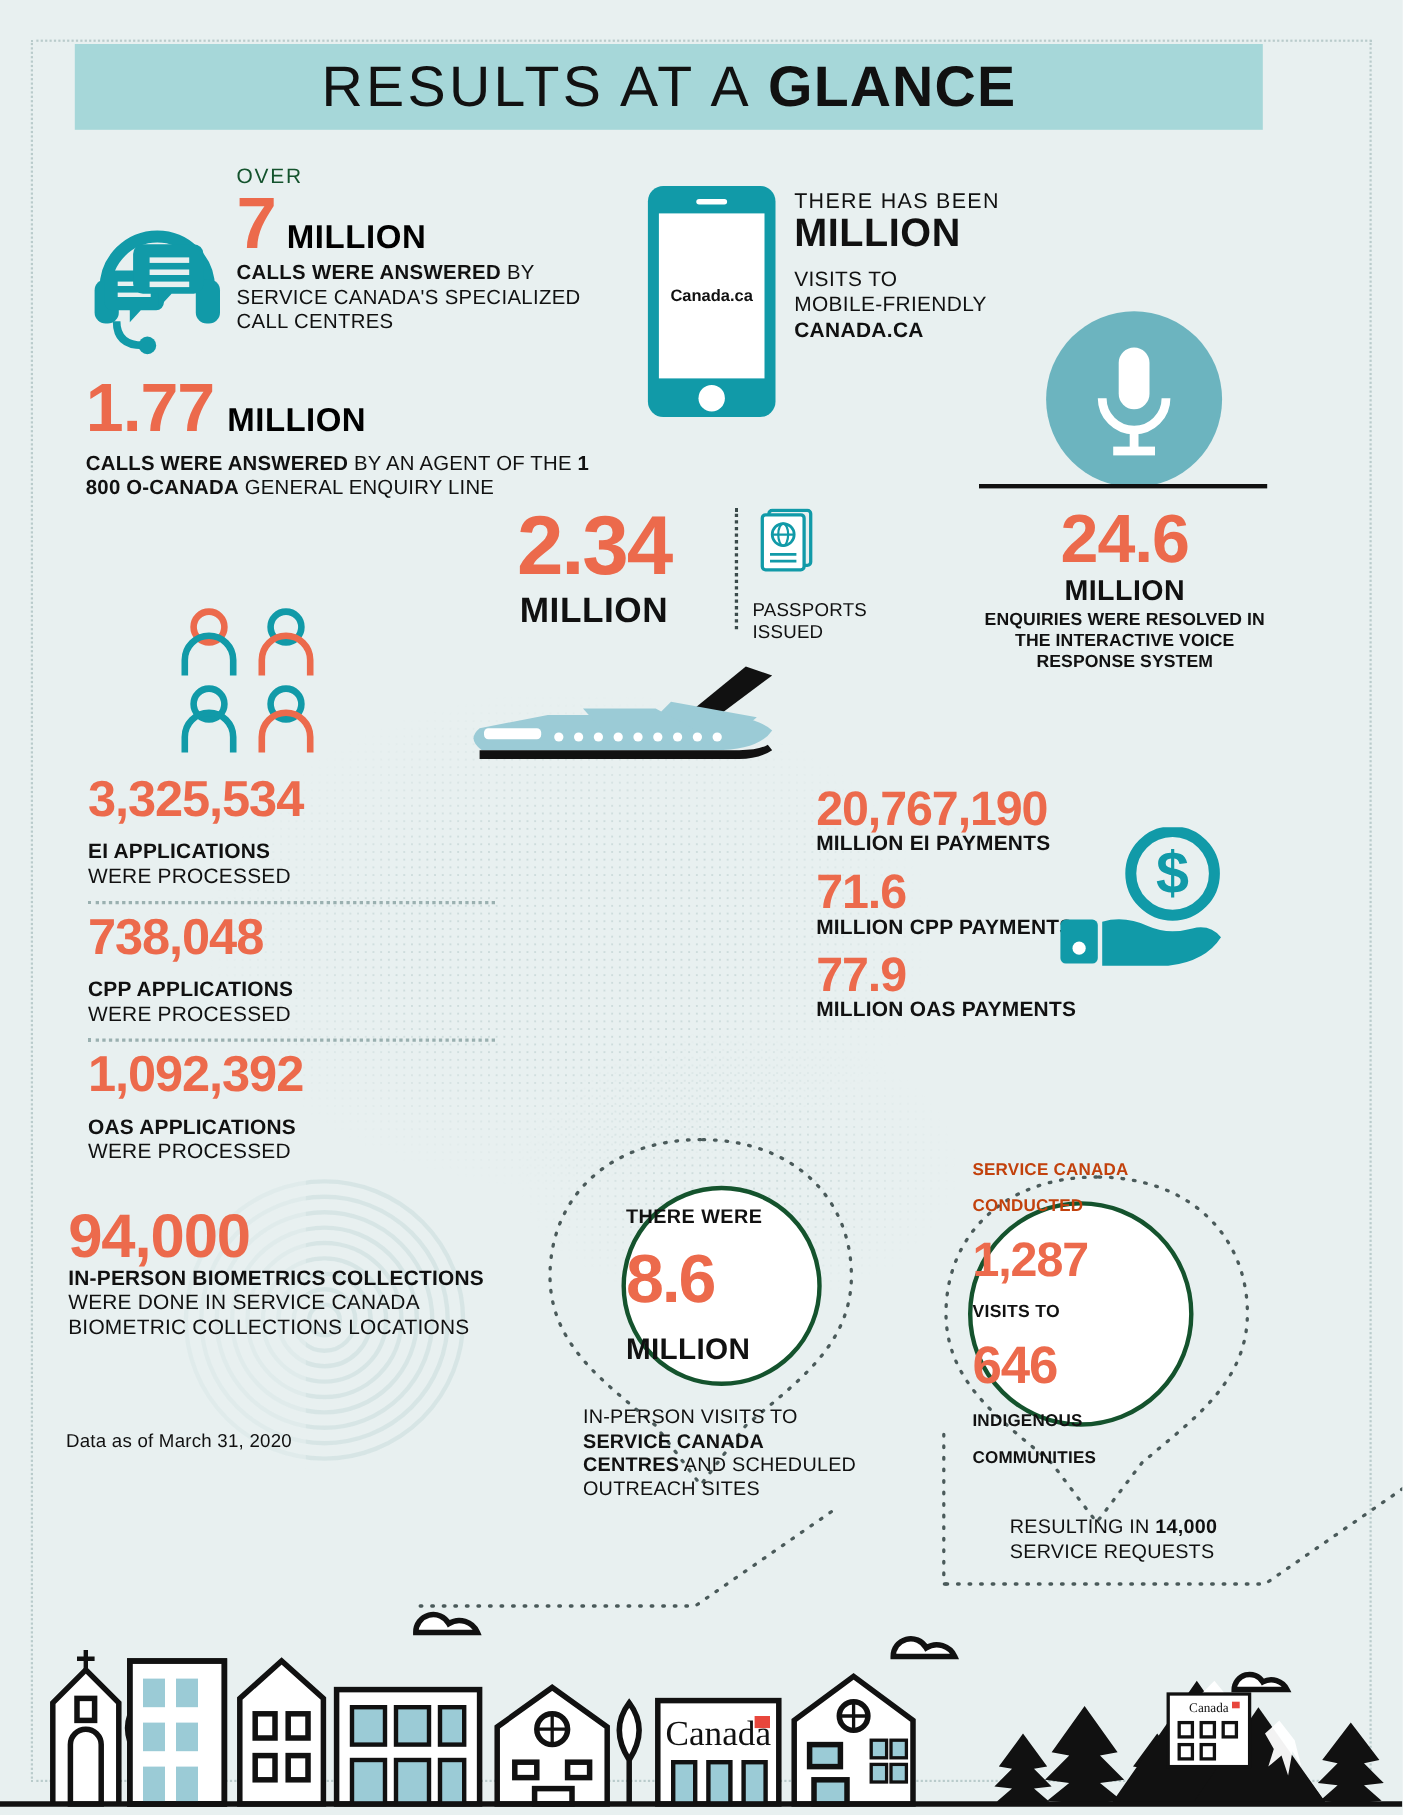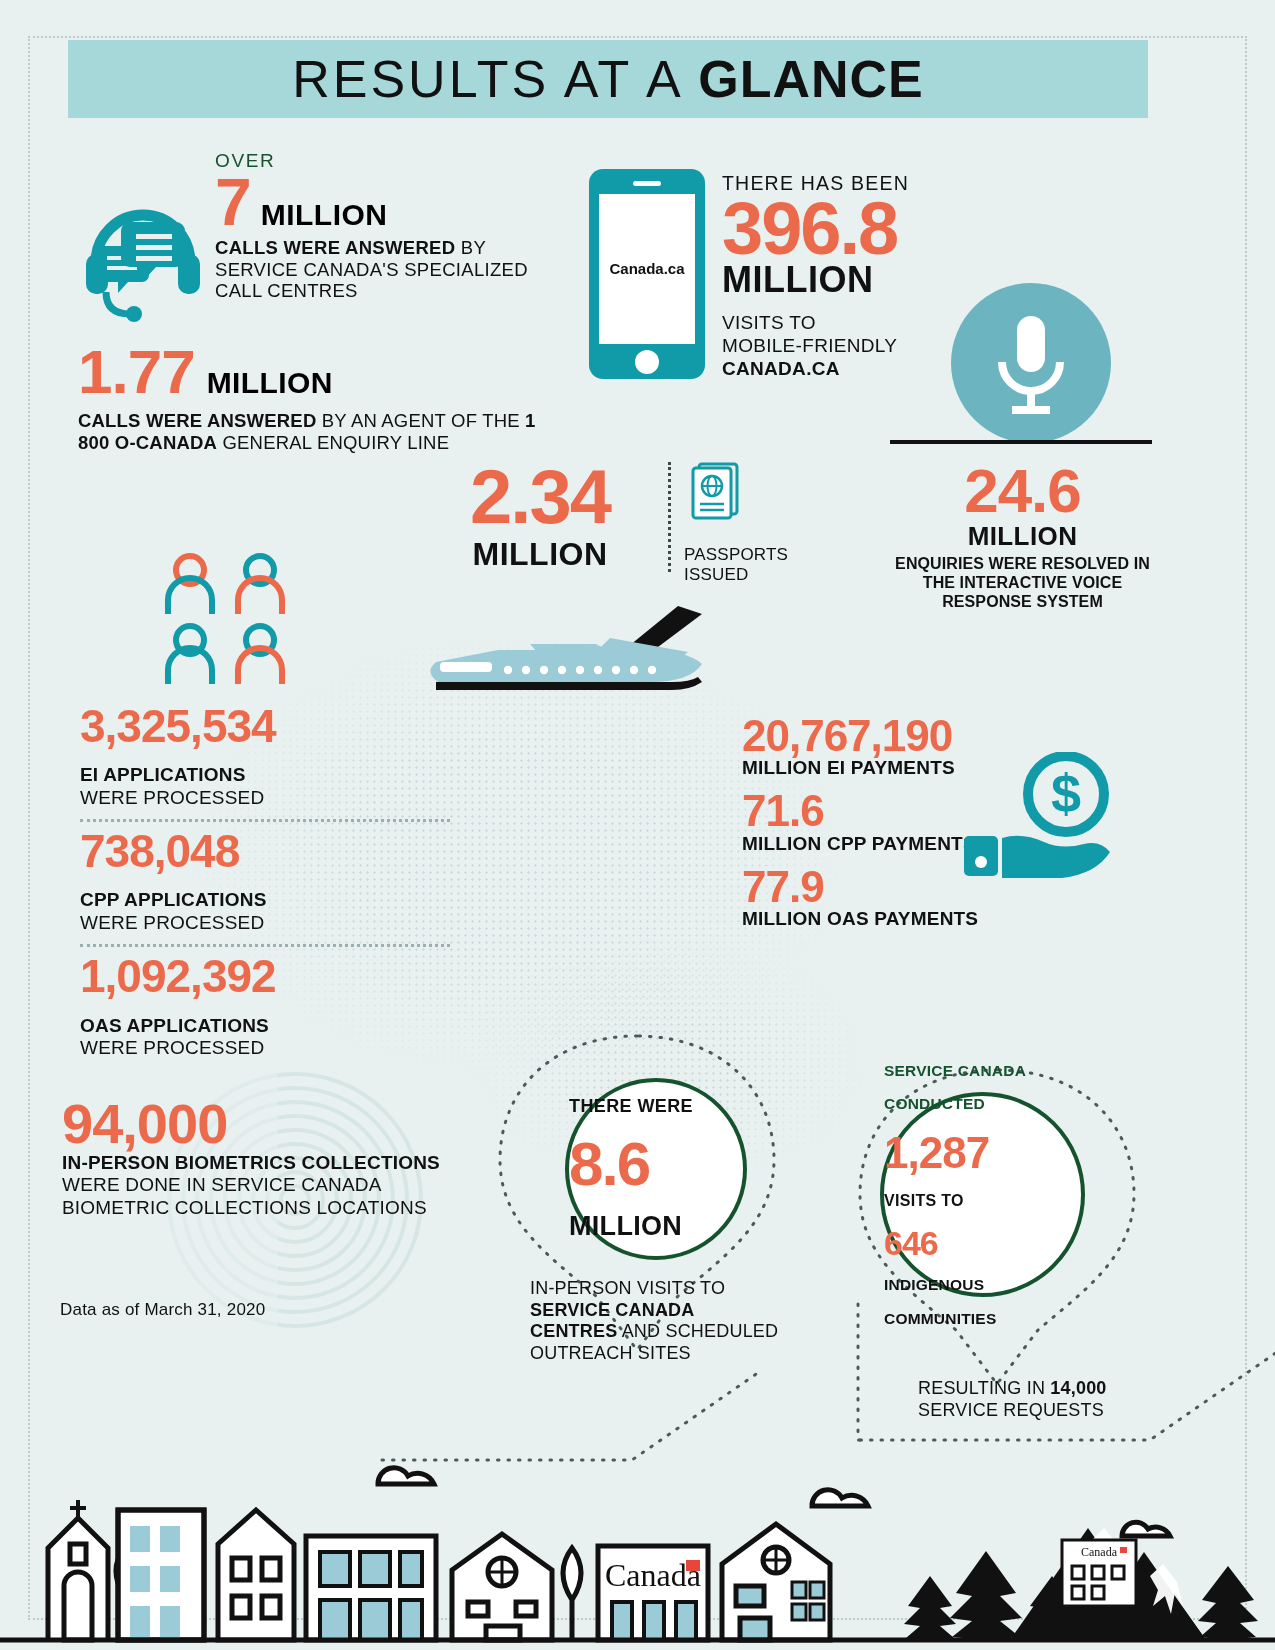--- a/index.html
+++ b/index.html
@@ -146,24 +146,24 @@
     gap:16px;
   }
   #c86 { left:565px; top:1078px; width:182px; height:182px; }
   #c86 .pre { font-size:18px; font-weight:900; color:#111; letter-spacing:.4px; }
   #c86 .n { font-size:62px; letter-spacing:-2px; line-height:.95; margin:2px 0; }
   #c86 .m { font-size:27px; font-weight:900; color:#111; letter-spacing:.3px; }
   #c86txt { position:absolute; left:530px; top:1278px; width:250px; font-size:18px; line-height:1.2; color:#111; letter-spacing:.2px;}
   #c86txt b { font-weight:900; }
 
   #cind { left:880px; top:1092px; width:205px; height:205px; }
-  #cind .pre { font-size:15.5px; font-weight:900; color:#14532d; letter-spacing:.2px; line-height:1.12;}
+  #cind .pre { font-size:15.5px; font-weight:900; color:#c2410c; letter-spacing:.2px; line-height:1.12;}
   #cind .n1 { font-size:44px; letter-spacing:-1px; line-height:1.02; margin-top:2px;}
   #cind .mid { font-size:16px; font-weight:900; color:#111; letter-spacing:.3px; }
-  #cind .n2 { font-size:34px; letter-spacing:-1px; line-height:1.02;}
+  #cind .n2 { font-size:48px; letter-spacing:-1px; line-height:1.02;}
   #cind .sub { font-size:15.5px; font-weight:900; color:#111; letter-spacing:.2px; line-height:1.12;}
   #cindtxt { position:absolute; left:918px; top:1378px; width:220px; font-size:18px; line-height:1.2; color:#111; letter-spacing:.2px;}
   #cindtxt b { font-weight:900; }
 
   
   #scene { position:absolute; left:0; bottom:0; width:1275px; height:260px; }
 </style>
 </head>
 <body>
 
@@ -212,21 +212,20 @@
   <svg id="phone" viewBox="0 0 118 212">
     <rect x="1" y="1" width="116" height="210" rx="14" fill="#119aa8"></rect>
     <rect x="11" y="26" width="96" height="150" fill="#ffffff"></rect>
     <rect x="45" y="13" width="28" height="5" rx="2.5" fill="#ffffff"></rect>
     <circle cx="59" cy="194" r="12" fill="#ffffff"></circle>
     <text x="59" y="106" text-anchor="middle" font-family="Liberation Sans, sans-serif" font-size="15" font-weight="700" fill="#111">Canada.ca</text>
   </svg>
 
   <div id="blk-396">
     <div class="pre">THERE HAS BEEN</div>
-    <div class="big-num n">396.8</div>
     <div class="m">MILLION</div>
     <div class="desc lbl">
       <div>VISITS TO</div>
       <div>MOBILE-FRIENDLY</div>
       <div><b>CANADA.CA</b></div>
     </div>
   </div>
 
   <svg id="mic" viewBox="0 0 162 162">
     <circle cx="81" cy="81" r="80" fill="#6cb4bf"></circle>

